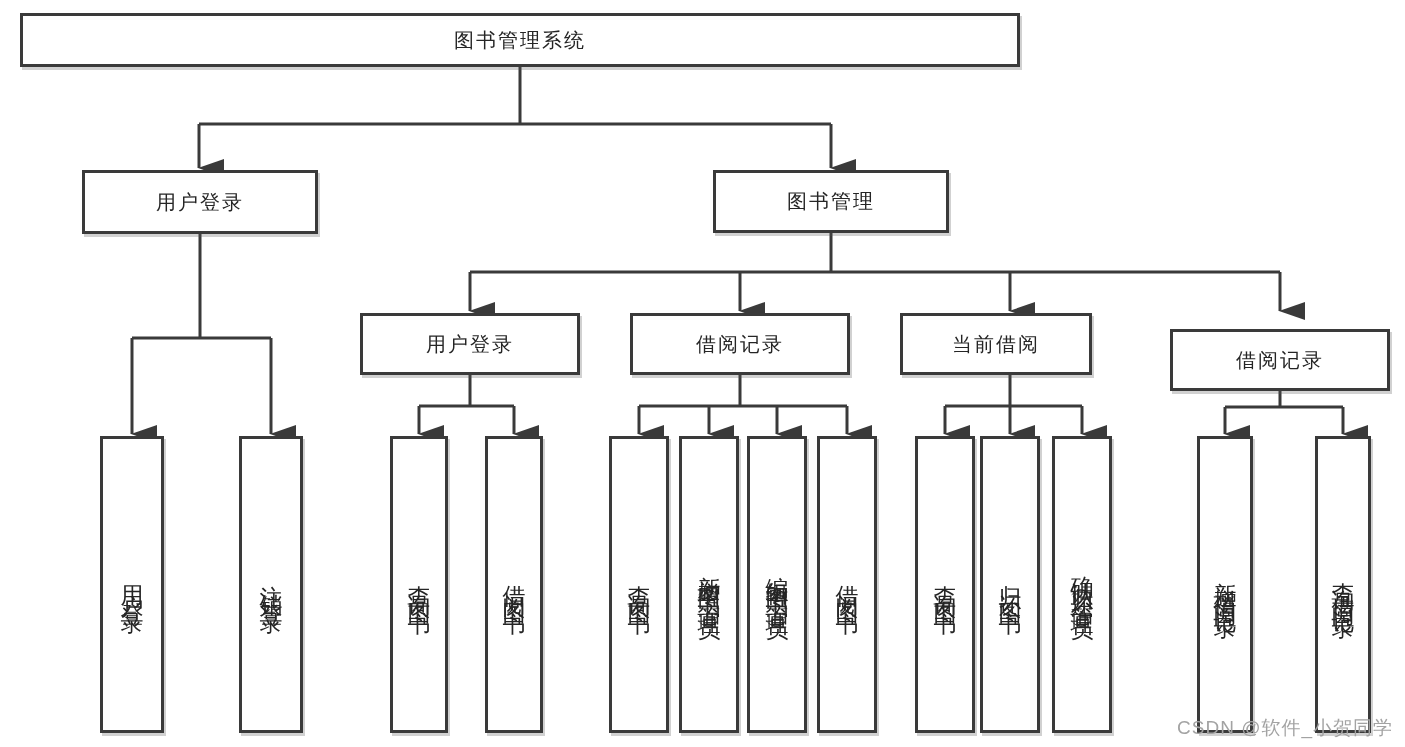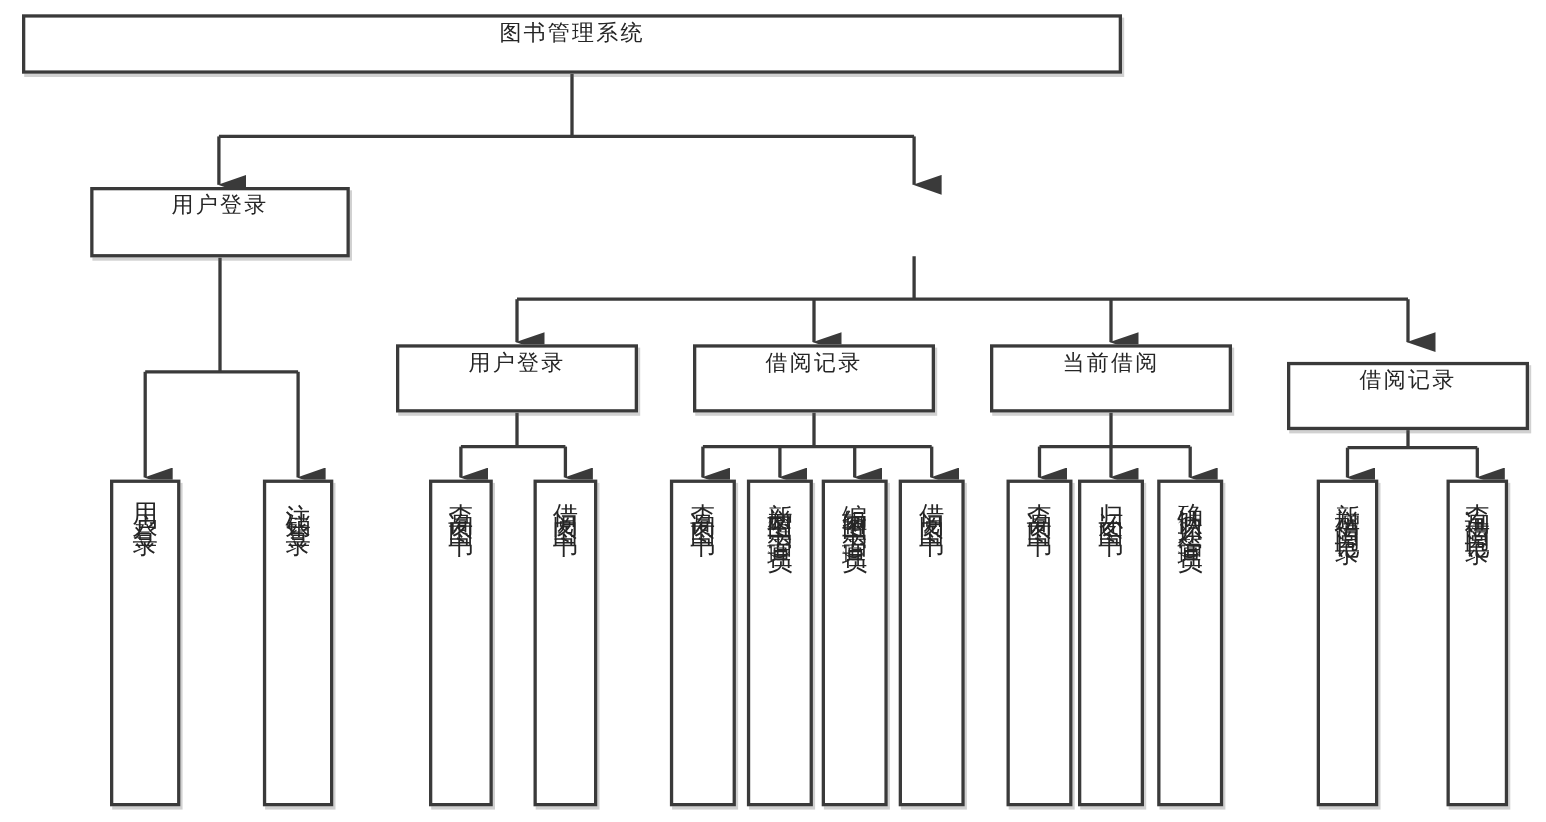--- a/index.html
+++ b/index.html
@@ -10,21 +10,21 @@
     font-family:"Liberation Sans", sans-serif;
     overflow:hidden;
   }
   .connectors{position:absolute;left:0;top:0;width:1405px;height:747px;}
   .box{
     position:absolute;
     box-sizing:border-box;
     background:#ffffff;
     border:3px solid #3a3a3a;
     box-shadow:2px 3px 0 rgba(90,90,90,0.28);
-    display:flex;justify-content:center;
+    display:flex;align-items:center;justify-content:center;
     color:#252525;
   }
   .hlabel{
     font-size:20px;
     letter-spacing:2px;
     white-space:nowrap;
   }
   .vlabel{
     writing-mode:vertical-lr;
     text-orientation:mixed;
@@ -90,28 +90,31 @@
     </g>
   </svg>
 
   <div class="box" style="left:20px;top:13px;width:1000px;height:54px;">
     <span class="hlabel">图书管理系统</span>
   </div>
 
   <div class="box" style="left:82px;top:170px;width:236px;height:64px;">
     <span class="hlabel">用户登录</span>
   </div>
+  <div class="box" style="left:713px;top:170px;width:236px;height:63px;">
+    <span class="hlabel">图书管理</span>
+  </div>
 
   <div class="box" style="left:360px;top:313px;width:220px;height:62px;">
     <span class="hlabel">用户登录</span>
   </div>
   <div class="box" style="left:630px;top:313px;width:220px;height:62px;">
     <span class="hlabel">借阅记录</span>
   </div>
-  <div class="box" style="left:900px;top:313px;width:220px;height:62px;font-family:Liberation Serif, serif;">
+  <div class="box" style="left:900px;top:313px;width:192px;height:62px;font-family:Liberation Serif, serif;">
     <span class="hlabel">当前借阅</span>
   </div>
   <div class="box" style="left:1170px;top:329px;width:220px;height:62px;">
     <span class="hlabel">借阅记录</span>
   </div>
 
   <div class="box" style="left:100px;top:436px;width:64px;height:297px;">
     <span class="vlabel">用户登录</span>
   </div>
   <div class="box" style="left:239px;top:436px;width:64px;height:297px;">
@@ -148,14 +151,15 @@
     <span class="vlabel" style="letter-spacing:6px;">确认归还（管理员）</span>
   </div>
 
   <div class="box" style="left:1197px;top:436px;width:56px;height:297px;">
     <span class="vlabel" style="letter-spacing:7px;">新增借阅记录</span>
   </div>
   <div class="box" style="left:1315px;top:436px;width:56px;height:297px;">
     <span class="vlabel" style="letter-spacing:7px;">查询借阅记录</span>
   </div>
 
+  <div class="watermark">CSDN @软件_小贺同学</div>
 
 </div>
 
 </body></html>

